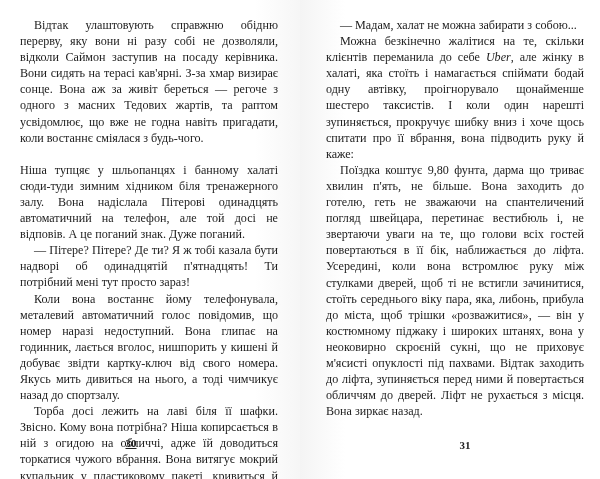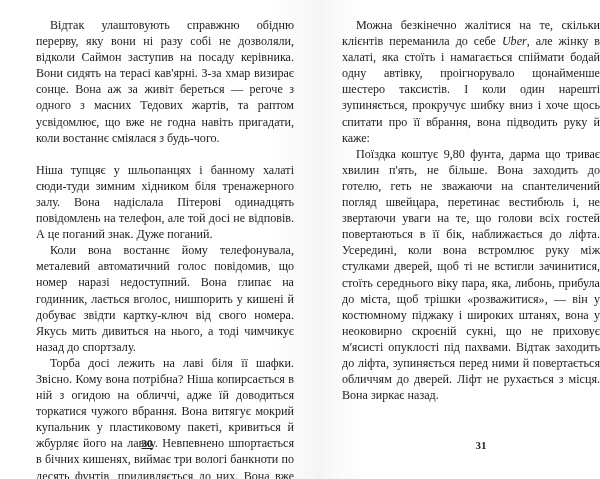--- a/index.html
+++ b/index.html
@@ -1,18 +1,18 @@
 <!DOCTYPE html>
 <html lang="uk"><head>
 <meta charset="utf-8">
 <style>
   html, body { margin: 0; padding: 0; background: #ffffff; }
   body { width: 600px; height: 479px; overflow: hidden; position: relative; }
   .spread { position: absolute; left: 0; top: 0; width: 600px; height: 479px; background: #ffffff; }
-  .page { position: absolute; top: 0; height: 479px; margin-left: 16px; }
+  .page { position: absolute; top: 0; height: 479px; }
   .page.left { left: 0; width: 300px; background: linear-gradient(to right, #ffffff 85%, #f6f6f6 100%); }
   .page.right { left: 300px; width: 300px; background: linear-gradient(to left, #ffffff 85%, #f4f4f4 100%); }
   .text {
     position: absolute;
     font-family: "Liberation Serif", "DejaVu Serif", serif;
     font-size: 12.1px;
     line-height: 16.1px;
     color: #1c1c1c;
     text-align: justify;
   }
@@ -36,28 +36,30 @@
   em { }
 </style>
 </head>
 <body>
 
 <div class="spread">
   <div class="page left">
     <div class="text">
       <p class="para">Відтак улаштовують справжню обідню перерву, яку вони ні разу собі не дозволяли, відколи Саймон заступив на посаду керівника. Вони сидять на терасі кав'ярні. З-за хмар визирає сонце. Вона аж за живіт береться — регоче з одного з масних Тедових жартів, та раптом усвідомлює, що вже не годна навіть пригадати, коли востаннє сміялася з будь-чого.</p>
       <div class="gap"></div>
-      <p class="para noindent">Ніша тупцяє у шльопанцях і банному халаті сюди-туди зимним хідником біля тренажерного залу. Вона надіслала Пітерові одинадцять повідомлень на телефон, але той досі не відповів. А це поганий знак. Дуже поганий.</p>
+      <p class="para noindent">Ніша тупцяє у шльопанцях і банному халаті сюди-туди зимним хідником біля тренажерного залу. Вона надіслала Пітерові одинадцять автоматичний на телефон, але той досі не відповів. А це поганий знак. Дуже поганий.</p>
+      <p class="para">— Пітере? Пітере? Де ти? Я ж тобі казала бути надворі об одинадцятій п'ятнадцять! Ти потрібний мені тут просто зараз!</p>
       <p class="para">Коли вона востаннє йому телефонувала, металевий автоматичний голос повідомив, що номер наразі недоступний. Вона глипає на годинник, лається вголос, нишпорить у кишені й добуває звідти картку-ключ від свого номера. Якусь мить дивиться на нього, а тоді чимчикує назад до спортзалу.</p>
       <p class="para">Торба досі лежить на лаві біля її шафки. Звісно. Кому вона потрібна? Ніша копирсається в ній з огидою на обличчі, адже їй доводиться торкатися чужого вбрання. Вона витягує мокрий купальник у пластиковому пакеті, кривиться й жбурляє його на лавку. Невпевнено шпортається в бічних кишенях, виймає три вологі банкноти по десять фунтів, придивляється до них. Вона вже не пам'ятає, коли востаннє тримала в руках готівку. Найнегігієнічніша річ у світі — гірша за їжак для чищення унітазів, принаймні так писали в одній зі статей. Вона здригається і запихає гроші до власної кишені. Відриває один із пластикових мішечків з контейнера над центрифугою-сушкою для купальників і обгортає ним свою кисть. А тоді хапає спортивну торбу за ручки і проминає приймальню.</p>
     </div>
     <div class="folio">30</div>
   </div>
 
   <div class="page right">
     <div class="text">
+      <p class="para">— Мадам, халат не можна забирати з собою...</p>
       <p class="para rich">Можна безкінечно жалітися на те, скільки клієнтів переманила до себе <em>Uber</em>, але жінку в халаті, яка стоїть і намагається спіймати бодай одну автівку, проігнорувало щонайменше шестеро таксистів. І коли один нарешті зупиняється, прокручує шибку вниз і хоче щось спитати про її вбрання, вона підводить руку й каже:</p>
       <p class="para">Поїздка коштує 9,80 фунта, дарма що триває хвилин п'ять, не більше. Вона заходить до готелю, геть не зважаючи на спантеличений погляд швейцара, перетинає вестибюль і, не звертаючи уваги на те, що голови всіх гостей повертаються в її бік, наближається до ліфта. Усередині, коли вона встромлює руку між стулками дверей, щоб ті не встигли зачинитися, стоїть середнього віку пара, яка, либонь, прибула до міста, щоб трішки «розважитися», — він у костюмному піджаку і широких штанях, вона у неоковирно скроєній сукні, що не приховує м'ясисті опуклості під пахвами. Відтак заходить до ліфта, зупиняється перед ними й повертається обличчям до дверей. Ліфт не рухається з місця. Вона зиркає назад.</p>
 
     </div>
     <div class="folio">31</div>
   </div>
 </div>
 
 </body></html>

